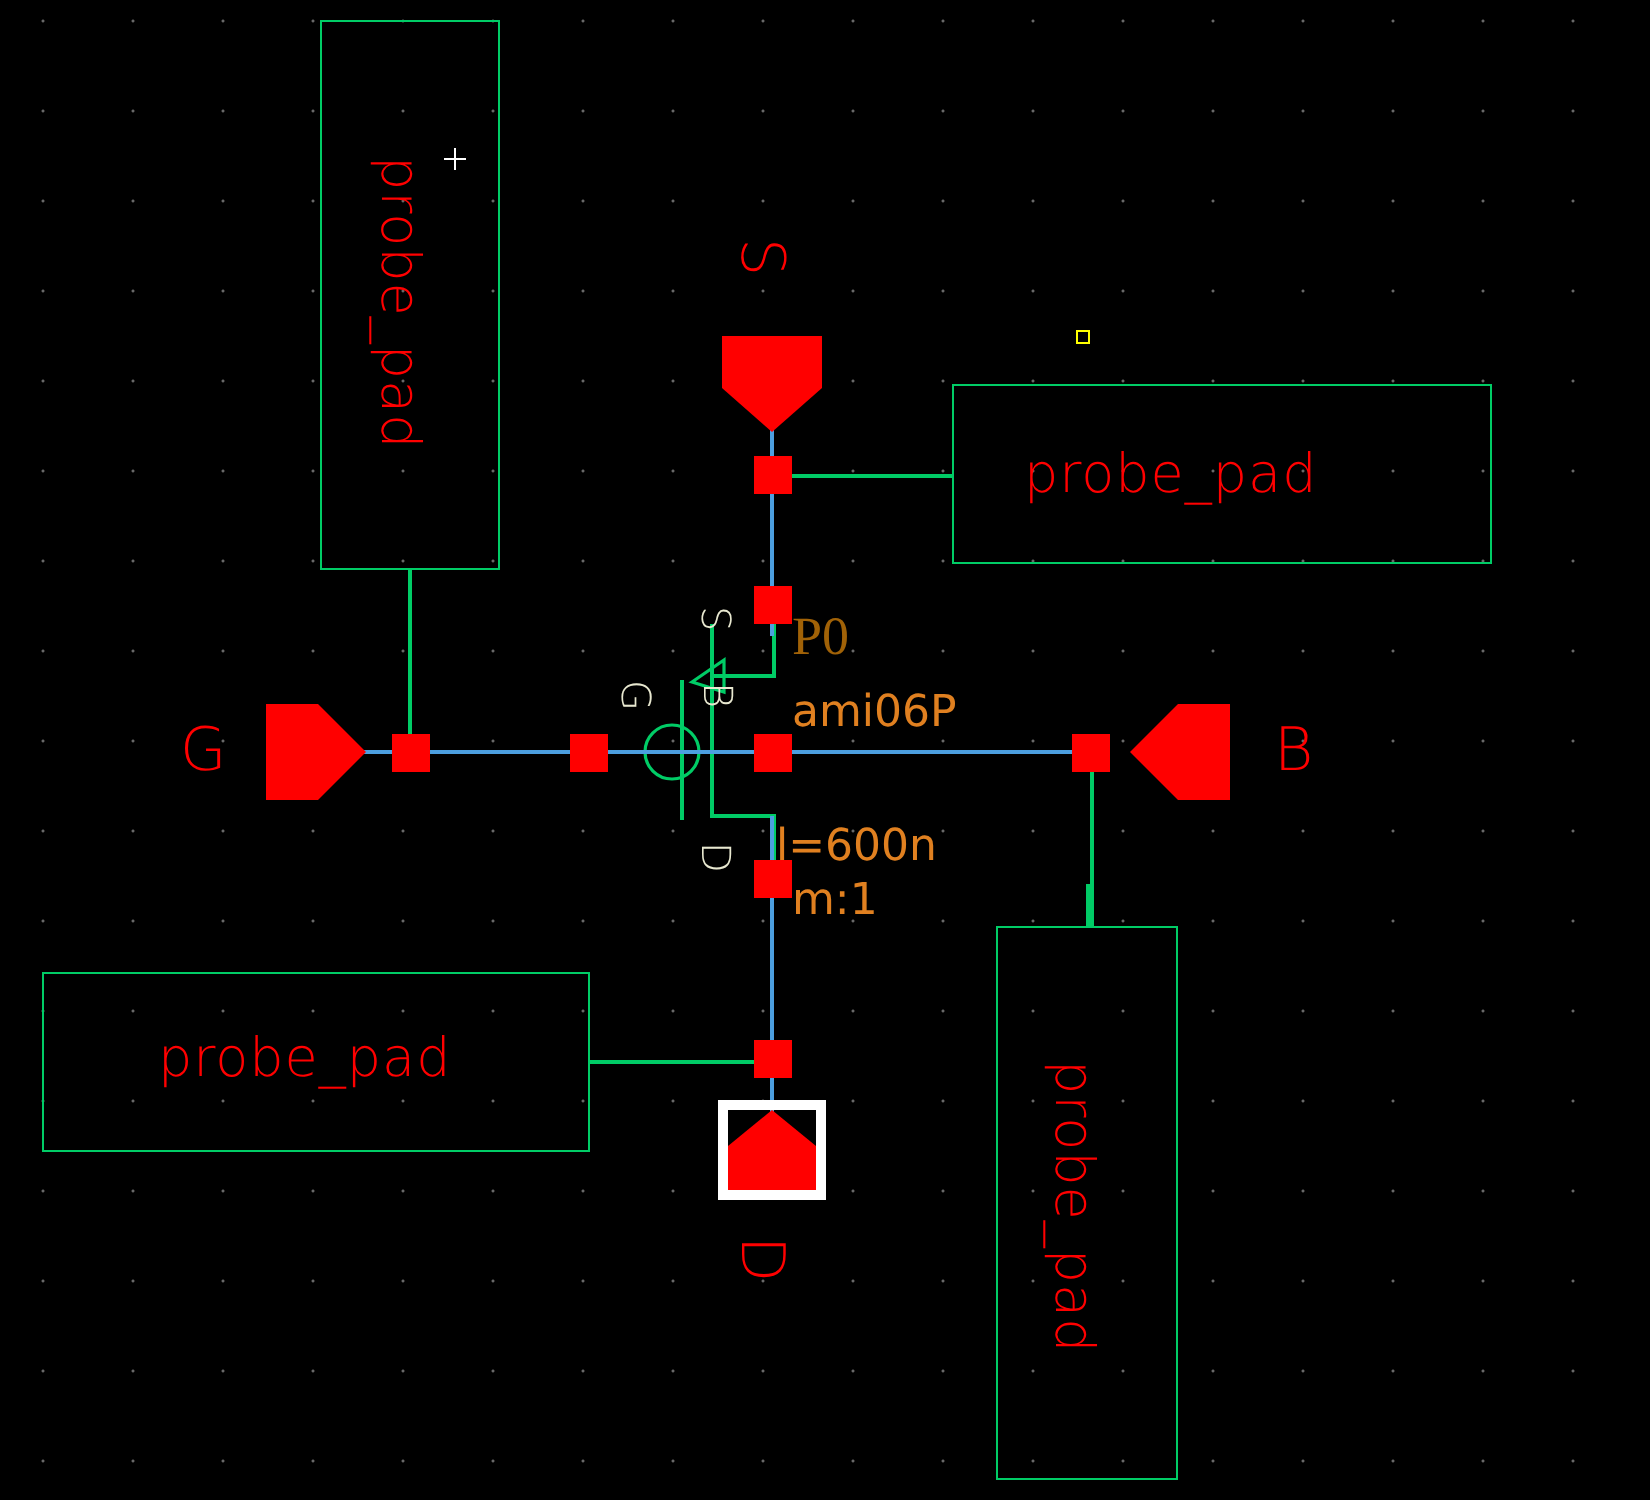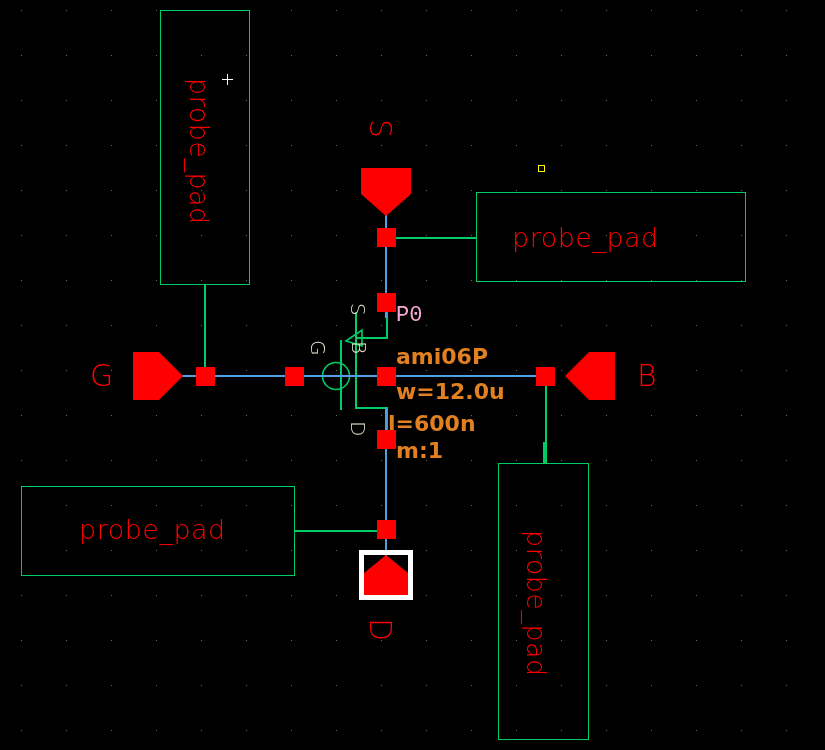--- a/index.html
+++ b/index.html
@@ -79,32 +79,31 @@
     color: #e8e8d0;
     font-family: "DejaVu Sans", sans-serif;
     font-size: 20px;
     font-weight: 300;
     white-space: nowrap;
     transform-origin: 0 0;
     transform: rotate(90deg);
   }
   .inst-name {
     position: absolute;
-    color: #f9a8d4;
-    font-family: Liberation Mono, monospace;
+    color: #a16207;
+    font-family: Liberation Serif, serif;
+    font-size: 27px;
+    white-space: nowrap;
+  }
+  .inst-attr {
+    position: absolute;
+    color: #e08020;
+    font-family: "DejaVu Sans", sans-serif;
     font-size: 22px;
     white-space: nowrap;
-  }
-  .inst-attr {
-    position: absolute;
-    color: #e08020;
-    font-family: "DejaVu Sans", sans-serif;
-    font-size: 22px;
-    white-space: nowrap;
-    font-weight: bold;
   }
   .crosshair {
     position: absolute;
     width: 11px; height: 11px;
     pointer-events: none;
   }
   .crosshair::before, .crosshair::after {
     content: "";
     position: absolute;
     background: #ffffff;
@@ -168,21 +167,20 @@
     <polygon points="2,13 18,2 18,18" fill="none" stroke="#00cc66" stroke-width="1.6"></polygon>
   </svg>
 
   <div class="dev-pin-label" style="left:370px; top:303px;">S</div>
   <div class="dev-pin-label" style="left:330px; top:340px;">G</div>
   <div class="dev-pin-label" style="left:371px; top:341px;">B</div>
   <div class="dev-pin-label" style="left:370px; top:421px;">D</div>
 
   <div class="inst-name" style="left:396px; top:303px;">P0</div>
   <div class="inst-attr" style="left:396px; top:344px;">ami06P</div>
-  <div class="inst-attr" style="left:396px; top:379px;">w=12.0u</div>
   <div class="inst-attr" style="left:388px; top:411px;">l=600n</div>
   <div class="inst-attr" style="left:396px; top:438px;">m:1</div>
 
   <div class="wire-net" style="left:385px; top:210px; width:2px; height:108px;"></div>
   <div class="wire-net" style="left:175px; top:375px; width:380px; height:2px;"></div>
   <div class="wire-net" style="left:385px; top:408px; width:2px; height:150px;"></div>
 
   <div class="pad" style="left:160px; top:10px; width:90px; height:275px;"></div>
   <div class="pad-label vert" style="left:215px; top:78px;">probe_pad</div>
 

